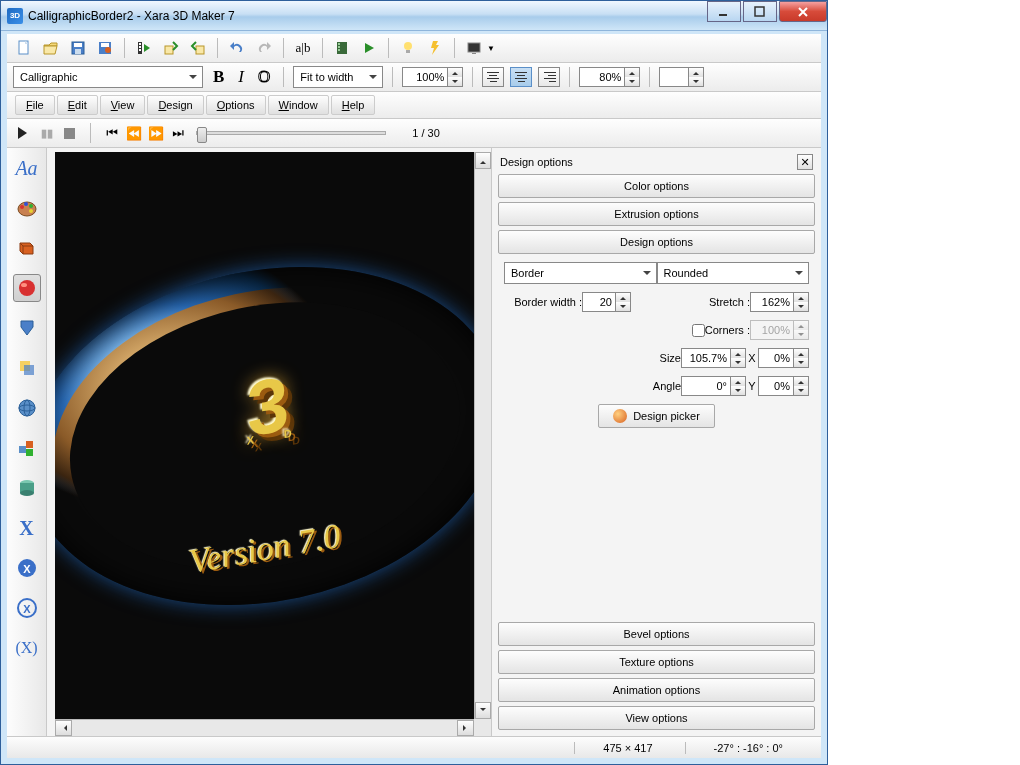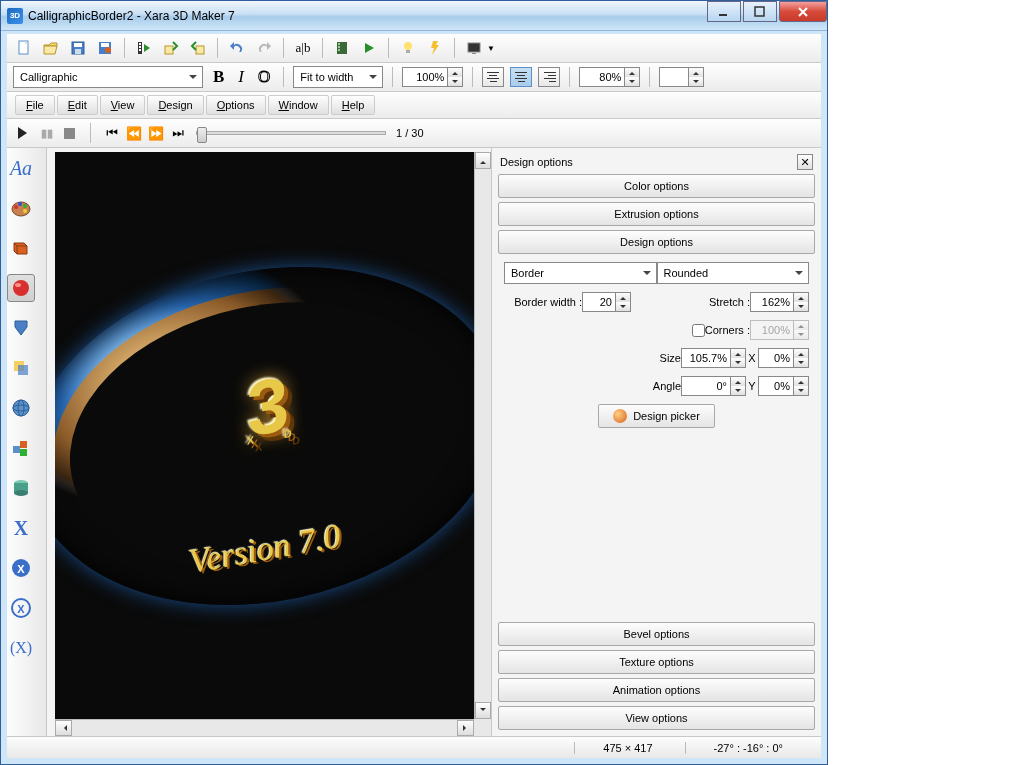--- a/index.html
+++ b/index.html
@@ -41,24 +41,24 @@
 
 .menubar { display: flex; align-items: center; gap: 2px; padding: 3px 8px; background: linear-gradient(#fefefe,#ececec); border-bottom: 1px solid #c9c9c9; }
 .menu-item { padding: 3px 10px; background: linear-gradient(#fefefe,#e0e0e0); border: 1px solid #ccc; border-radius: 2px; }
 .menu-item u { text-decoration: underline; }
 
 .playbar { display: flex; align-items: center; padding: 4px 10px; gap: 10px; background: linear-gradient(#fefefe,#ececec); border-bottom: 1px solid #c9c9c9; }
 .play-controls { display: flex; gap: 6px; }
 .play-controls span { width: 16px; height: 16px; display: flex; align-items: center; justify-content: center; }
 .timeline { flex: 0 0 190px; height: 4px; background: #ddd; position: relative; border: 1px solid #aaa; }
 .timeline::before { content: ""; position: absolute; left: 0; top: -5px; width: 8px; height: 14px; background: linear-gradient(#eee,#ccc); border: 1px solid #888; border-radius: 2px; }
-.frame-counter { width: 60px; text-align: left; }
+.frame-counter { width: 60px; text-align: center; }
 
 .workspace { flex: 1; display: flex; background: #f4f4f4; }
-.left-tools { width: 40px; background: linear-gradient(to right,#fdfdfd,#e8e8e8); border-right: 1px solid #c9c9c9; display: flex; flex-direction: column; align-items: flex-start; padding-top: 6px; gap: 12px; }
+.left-tools { width: 40px; background: linear-gradient(to right,#fdfdfd,#e8e8e8); border-right: 1px solid #c9c9c9; display: flex; flex-direction: column; align-items: center; padding-top: 6px; gap: 12px; }
 .left-tools .lt { width: 28px; height: 28px; display: flex; align-items: center; justify-content: center; border: 1px solid transparent; border-radius: 3px; }
 .left-tools .lt.sel { border-color: #888; background: linear-gradient(#e0e0e0,#d0d0d0); }
 
 .canvas-area { flex: 1; display: flex; flex-direction: column; }
 .canvas-inner { flex: 1; display: flex; }
 .canvas { flex: 1; background: #0a0a0a; margin: 4px 0 0 8px; position: relative; overflow: hidden; }
 .vscroll { width: 17px; background: #e8e8e8; border-left: 1px solid #bbb; margin-top: 4px; display: flex; flex-direction: column; }
 .vscroll .arr { height: 17px; background: linear-gradient(#fefefe,#ddd); border: 1px solid #aaa; display: flex; align-items: center; justify-content: center; }
 .vscroll .track { flex: 1; }
 .hscroll-row { height: 17px; display: flex; margin-left: 8px; }

